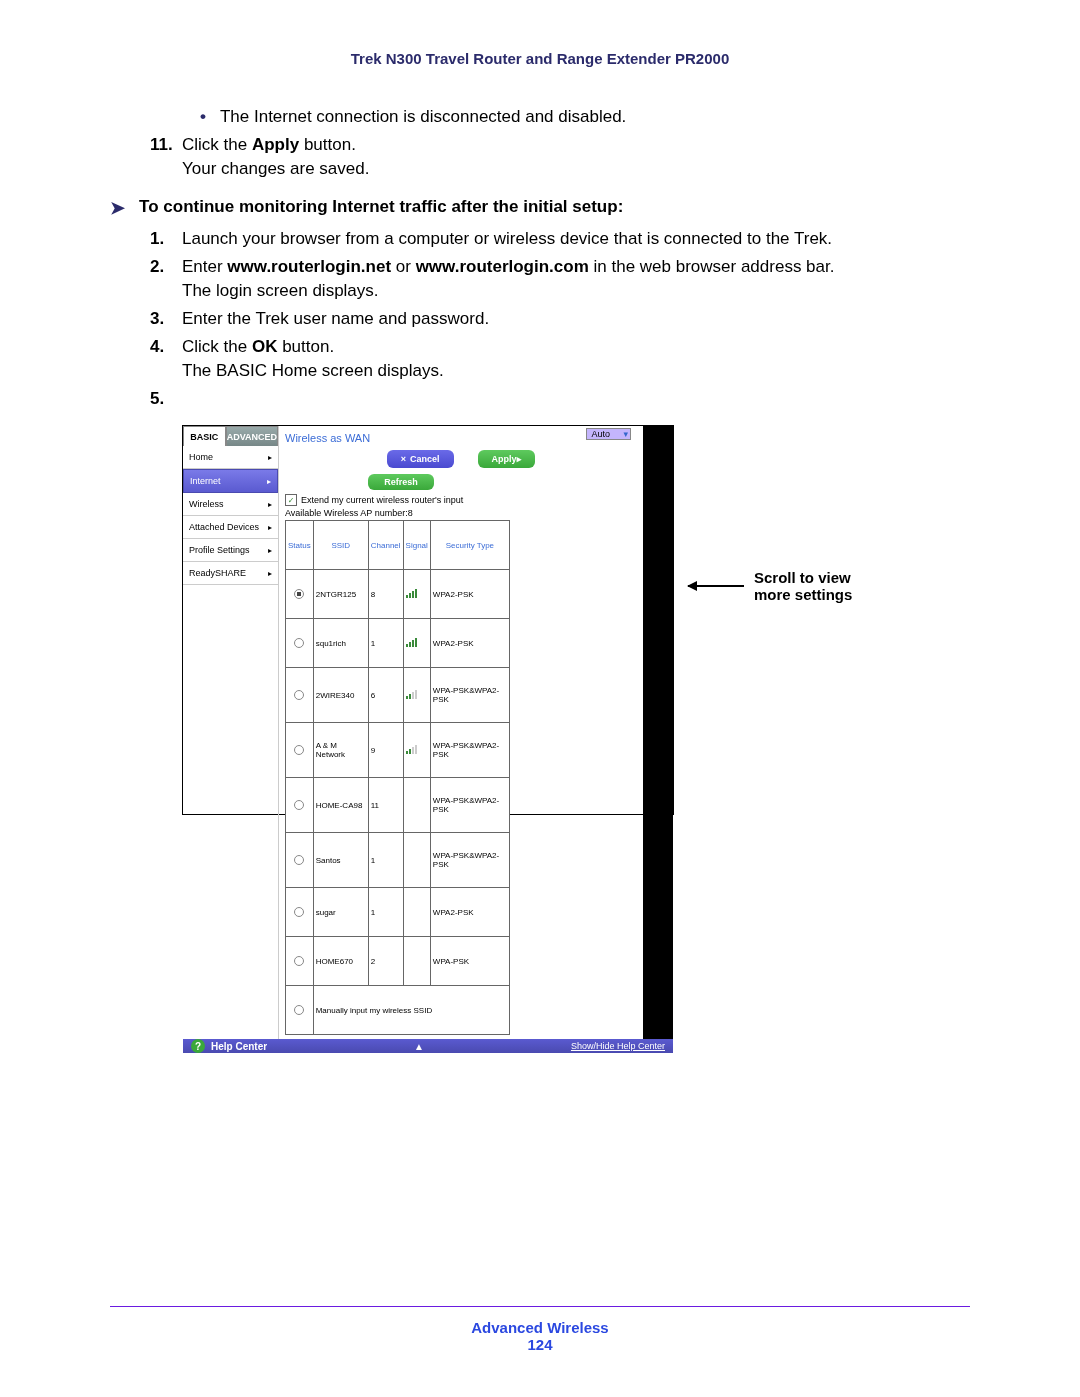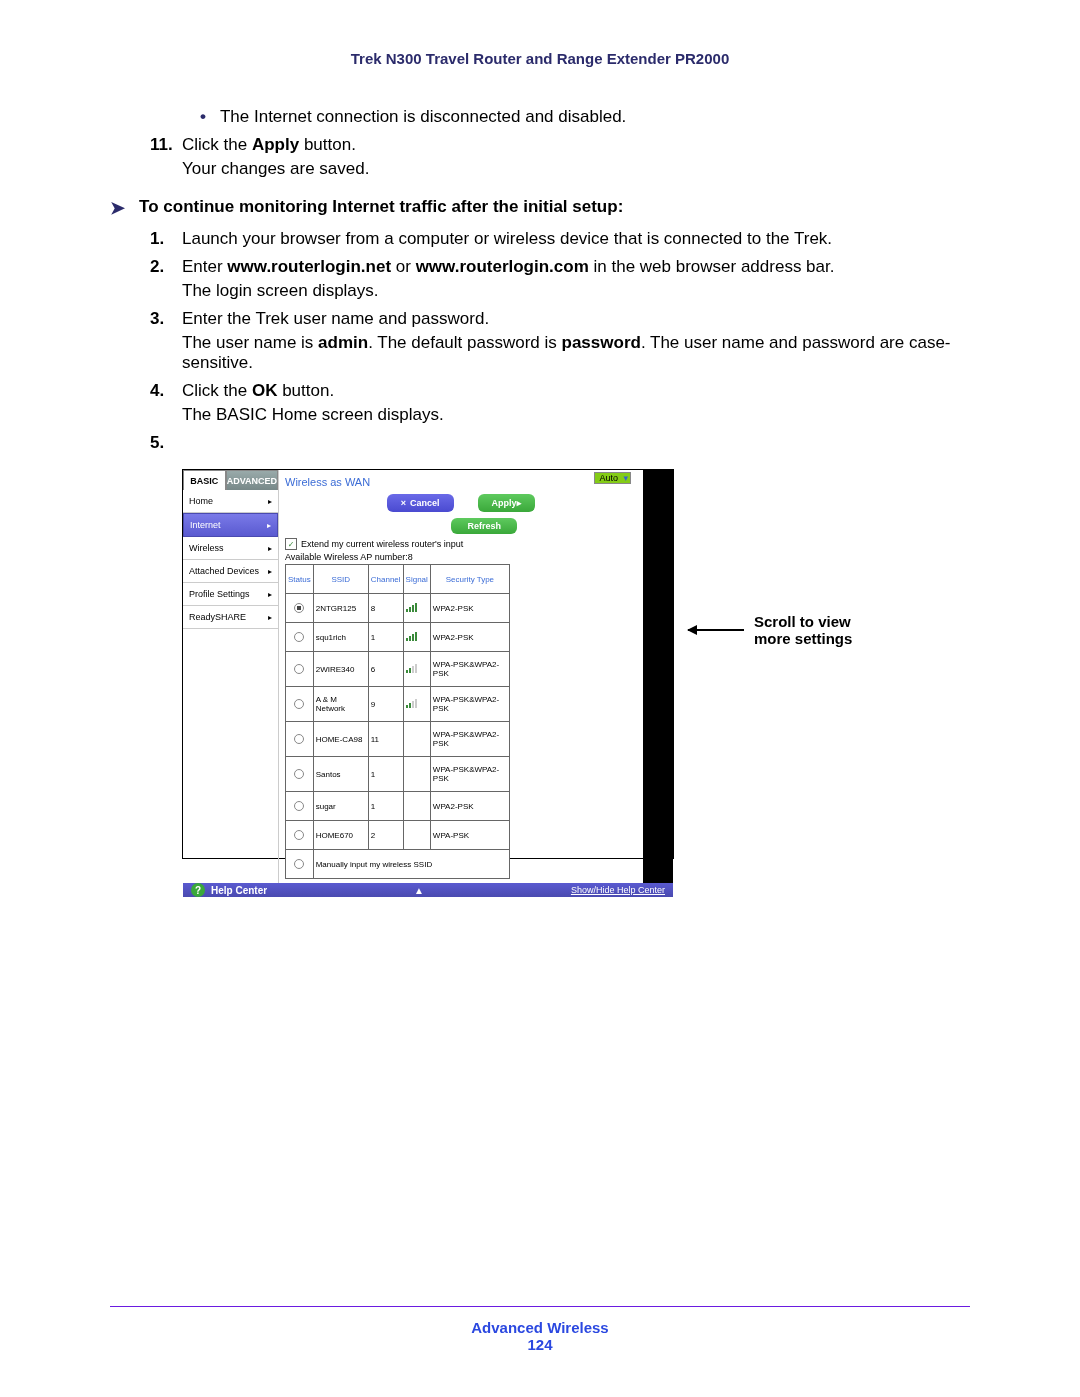--- a/index.html
+++ b/index.html
@@ -125,35 +125,35 @@
   .cancelbtn { background: linear-gradient(#6a6ae8,#4a4ad0); }
   .cancelbtn::before { content: "×"; margin-right: 4px; font-weight: bold; }
   .applybtn { background: linear-gradient(#5eca5e,#3aa83a); }
   .applybtn::after { content: " ▸"; }
   .refbtn {
     display: inline-block; margin: 0 auto 4px auto;
     background: linear-gradient(#5eca5e,#3aa83a);
     color: #fff; font-weight: bold; font-size: 9px; border-radius: 6px;
     padding: 2px 16px; height: 12px; line-height: 12px;
   }
-  .ref-row { text-align: right; }
+  .ref-row { text-align: center; }
   .chk-line { font-size: 9px; display: flex; align-items: center; gap: 4px; margin-bottom: 2px; }
   .chkbox {
     width: 10px; height: 10px; border: 1px solid #666; display: inline-flex;
     align-items: center; justify-content: center; font-size: 8px; color: #3a8a3a;
   }
   .ap-label { font-size: 9px; font-weight: normal; margin-bottom: 2px; }
   .ap-table {
     border: 1px solid #000;
     border-collapse: collapse;
     width: 225px;
   }
   .ap-table th, .ap-table td {
     border: 1px solid #666;
-    padding: 8px 2px;
+    padding: 18px 2px;
     font-size: 8px;
     text-align: left;
     height: 12px;
     background: #fff;
   }
   .ap-table th { color: #3b6cd6; font-weight: normal; text-align: center; }
   .radio { width: 8px; height: 8px; border: 1px solid #888; border-radius: 50%; display: inline-block; vertical-align: middle; }
   .radio.sel { background: radial-gradient(circle,#444 40%, #fff 45%); }
   .sig { display:inline-flex; gap:1px; align-items:flex-end; height:10px; }
   .sig span { width:2px; background:#3a8a3a; }
@@ -176,21 +176,21 @@
     justify-content: space-between;
   }
   .helpbar .q {
     width:14px; height:14px; border-radius:50%; background:#3aa83a; color:#fff;
     display:inline-flex; align-items:center; justify-content:center; margin-right:6px;
     font-weight:bold;
   }
   .helpbar .show { text-decoration: underline; font-size: 9px; }
   .auto-sel {
     position:absolute; right:12px; top:2px; font-size:9px; border:1px solid #888;
-    padding:0 12px 0 4px; background:#84cc16;
+    padding:0 20px 0 4px; background:#c4b5fd;
   }
   .auto-sel::after { content:"▾"; position:absolute; right:2px; color:#36c; }
   .black-right { width: 30px; background:#000; }
   .annot {
     display:flex; align-items:center; margin-left: 14px; margin-top: 144px;
     font-weight: bold; font-size: 15px;
   }
   .annot .arrow-line {
     width: 56px; height: 2px; background:#000; position:relative; margin-right:10px;
   }
@@ -242,23 +242,20 @@
     <span class="num">2.</span>
     <span>
       <span>Enter </span><b>www.routerlogin.net</b><span> or </span><b>www.routerlogin.com</b><span> in the web browser address bar.</span>
     </span>
   </div>
   <div class="body-line">The login screen displays.</div>
 
   <div class="num-line">
     <span class="num">3.</span>
     <span>Enter the Trek user name and password.</span>
-  </div>
-  <div class="body-line">
-    <span>The user name is </span><b>admin</b><span>. The default password is </span><b>password</b><span>. The user name and password are case-sensitive.</span>
   </div>
 
   <div class="num-line">
     <span class="num">4.</span>
     <span>
       <span>Click the </span><b>OK</b><span> button.</span>
     </span>
   </div>
   <div class="body-line">The BASIC Home screen displays.</div>
 

